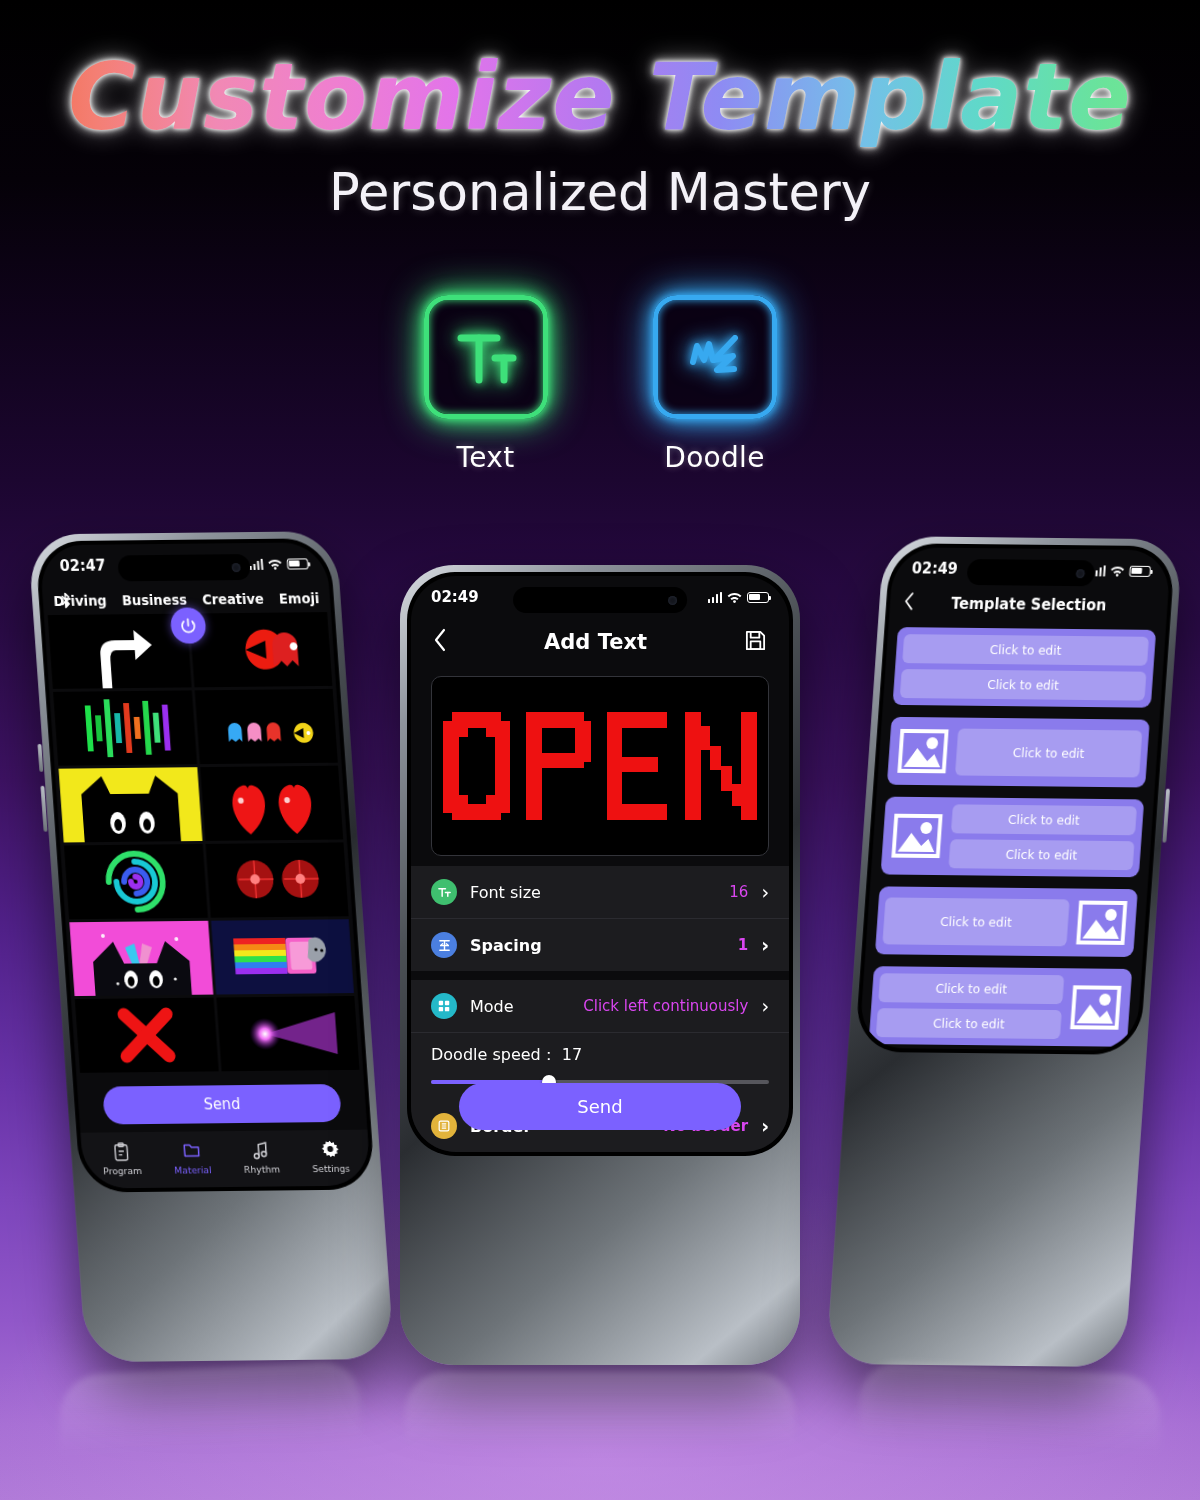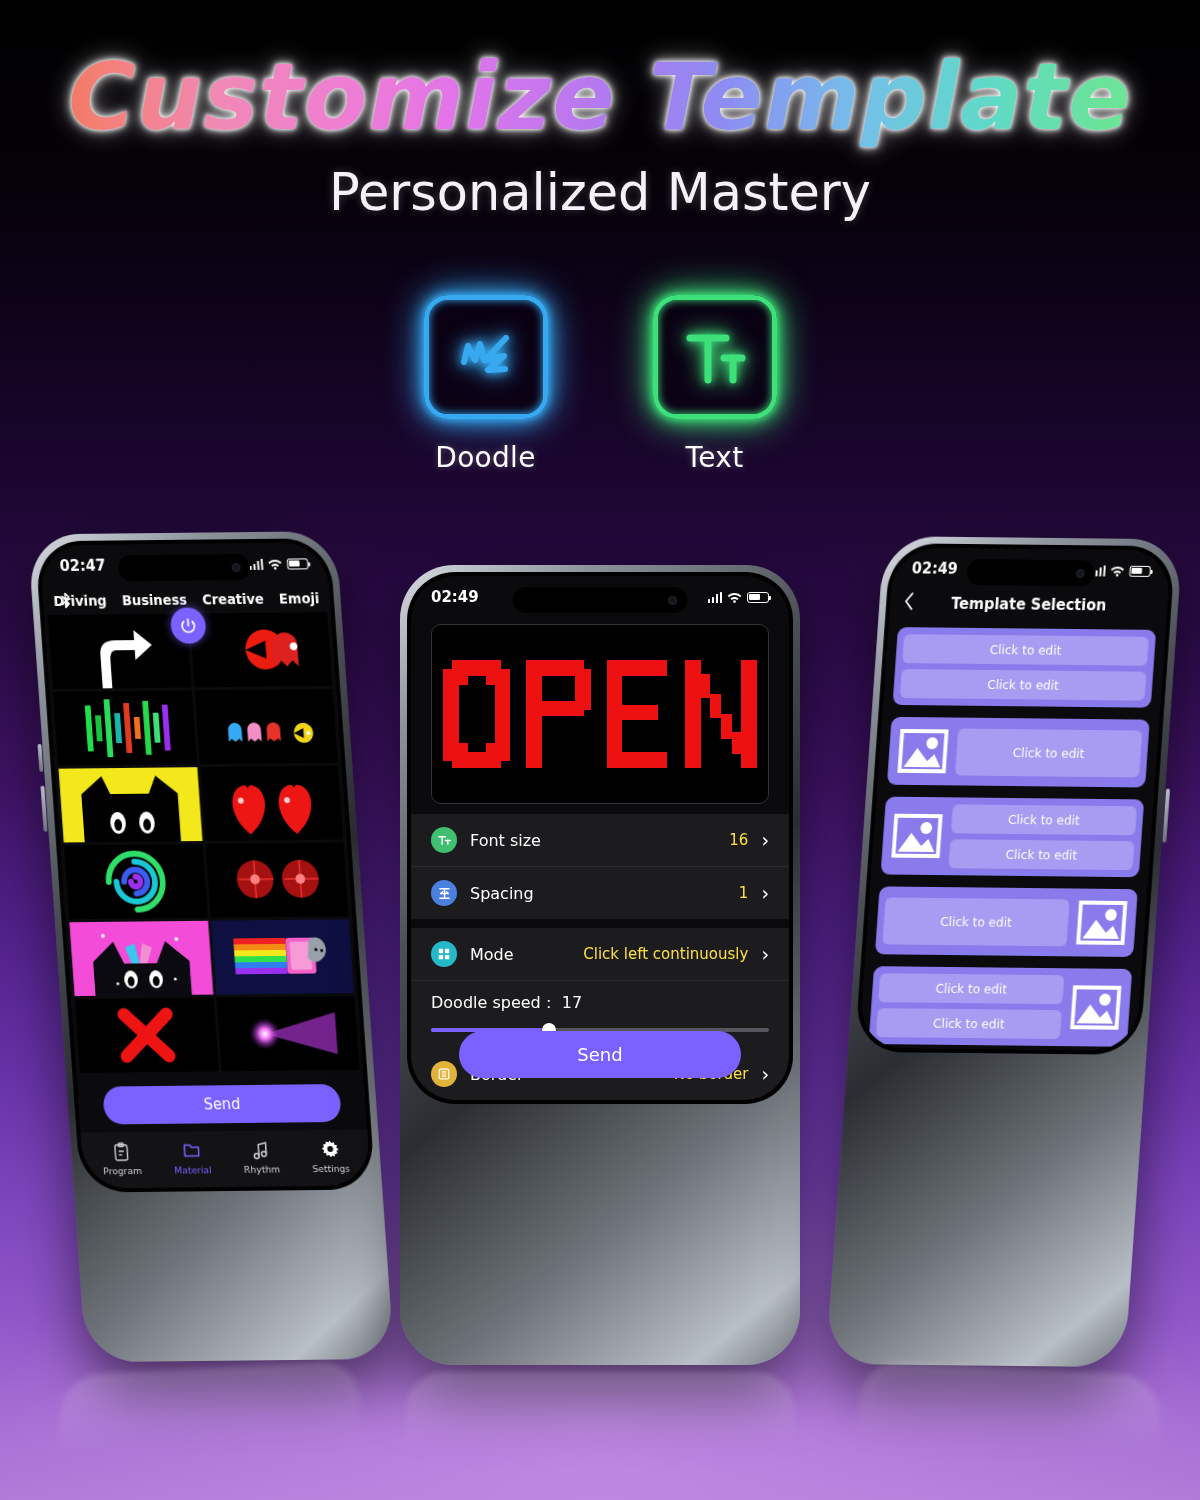--- a/index.html
+++ b/index.html
@@ -131,25 +131,25 @@
     margin:6px 20px 10px; height:180px; background:#000;
     border:1px solid #33343a; border-radius:10px;
     display:flex; align-items:center; justify-content:center; overflow:hidden;
   }
   .rowlist { background:#1c1c1f; }
   .row {
     display:flex; align-items:center; gap:13px; padding:13px 20px;
     color:#fff; font-size:16px; font-family:"DejaVu Sans",sans-serif;
     border-bottom:1px solid #2b2b30;
   }
-  .row:last-child{border-bottom:none;}
+  .row:last-child{border-bottom:none;font-weight:bold;}
   .rowicon { width:26px; height:26px; border-radius:50%; flex:none;
              display:flex; align-items:center; justify-content:center; }
   .row .lbl { flex:1; }
-  .row .val { color:#fde047; font-size:15px; }
+  .row .val { color:#d946ef; font-size:15px; }
   .chev { color:#fff; font-size:19px; line-height:1; }
   .gap { height:9px; background:#0b0b0d; }
   .speed-block { padding:12px 20px 16px; background:#1c1c1f; }
   .speed-lbl { color:#fff; font-size:16px; font-family:"DejaVu Sans",sans-serif; margin-bottom:14px; }
   .slider { position:relative; height:4px; background:#56565c; border-radius:2px; }
   .slider .fill { position:absolute; left:0; top:0; height:100%; background:var(--accent); border-radius:2px; }
   .slider .knob { position:absolute; top:50%; transform:translate(-50%,-50%);
                   width:14px; height:14px; border-radius:50%; background:#fff; box-shadow:0 1px 3px rgba(0,0,0,.6); }
   .mid-send-wrap { position:absolute; bottom:22px; left:0; width:100%; padding:0 48px; }
 
@@ -184,39 +184,39 @@
 <div class="stage" style="--accent:#7b61ff">
 
   <div class="title-wrap">
     <div class="big-title">Customize Template</div>
     <div class="sub-title">Personalized Mastery</div>
   </div>
 
   <div class="icons-row">
 
     <div class="icon-cell">
-      <div class="neon-box" style="color:#37a9f0">
-        <svg width="70" height="70" viewBox="0 0 70 70" fill="none" stroke="currentColor" stroke-width="6" stroke-linecap="round" stroke-linejoin="round">
-          <path d="M13 40 L17 24 L24 38 L29 22 L33 38"></path>
-          <path d="M55 16 L34 38 L53 34 L37 48 L54 47"></path>
-        </svg>
-      </div>
-      <div class="icon-label">Doodle</div>
-    </div>
-
-    <div class="icon-cell">
       <div class="neon-box" style="color:#3ee07a">
         <svg width="70" height="70" viewBox="0 0 70 70" fill="none" stroke="currentColor" stroke-width="7" stroke-linecap="round">
           <path d="M10 16 H46"></path>
             <path d="M28 16 V58"></path>
           <path d="M44 36 H62"></path>
             <path d="M53 36 V58"></path>
         </svg>
       </div>
       <div class="icon-label">Text</div>
+    </div>
+
+    <div class="icon-cell">
+      <div class="neon-box" style="color:#37a9f0">
+        <svg width="70" height="70" viewBox="0 0 70 70" fill="none" stroke="currentColor" stroke-width="6" stroke-linecap="round" stroke-linejoin="round">
+          <path d="M13 40 L17 24 L24 38 L29 22 L33 38"></path>
+          <path d="M55 16 L34 38 L53 34 L37 48 L54 47"></path>
+        </svg>
+      </div>
+      <div class="icon-label">Doodle</div>
     </div>
 
 
 
   </div>
 
   <div class="phone" id="phoneLeft">
     <div class="frame">
         <div class="bezel">
           <div class="screen">
@@ -475,20 +475,35 @@
             <path d="M7.5 1C4.7 1 2.3 2.1.6 3.8l1.4 1.4C3.4 3.8 5.3 3 7.5 3s4.1.8 5.5 2.2l1.4-1.4C12.7 2.1 10.3 1 7.5 1Z"></path>
             <path d="M7.5 5c-1.6 0-3 .6-4.1 1.6l1.4 1.4C5.5 7.4 6.5 7 7.5 7s2 .4 2.7 1l1.4-1.4C10.5 5.6 9.1 5 7.5 5Z"></path>
             <circle cx="7.5" cy="9.6" r="1.4"></circle>
           </svg>
           <span class="batt">
                   <i></i>
                 </span>
         </span>
       </div>
 
+      <div class="navbar-top">
+        <span>
+          <svg width="14" height="24" viewBox="0 0 14 24" fill="none" stroke="#fff" stroke-width="2.2" stroke-linecap="round" stroke-linejoin="round">
+            <path d="M11 2 L3 12 L11 22"></path>
+          </svg>
+        </span>
+        <span class="nb-title">Add Text</span>
+        <span>
+          <svg width="23" height="23" viewBox="0 0 24 24" fill="none" stroke="#fff" stroke-width="1.9" stroke-linejoin="round">
+            <path d="M3 3 H17 L21 7 V21 H3 Z"></path>
+            <rect x="7" y="3" width="9" height="6"></rect>
+            <rect x="7" y="13" width="10" height="8"></rect>
+          </svg>
+        </span>
+      </div>
 
       <div class="led-panel">
         <svg width="100%" height="100%" viewBox="0 0 300 140" preserveAspectRatio="xMidYMid meet">
           <g fill="#ee1111" shape-rendering="crispEdges">
 
             <rect x="18" y="22" width="44" height="14"></rect>
                   <rect x="18" y="104" width="44" height="14"></rect>
             <rect x="10" y="30" width="14" height="82"></rect>
                   <rect x="56" y="30" width="14" height="82"></rect>
             <rect x="24" y="36" width="8" height="8"></rect>

